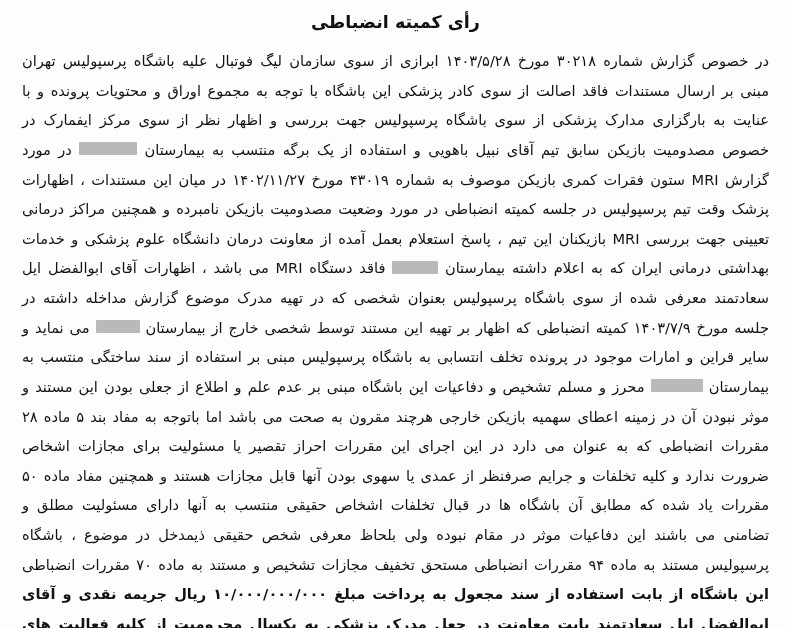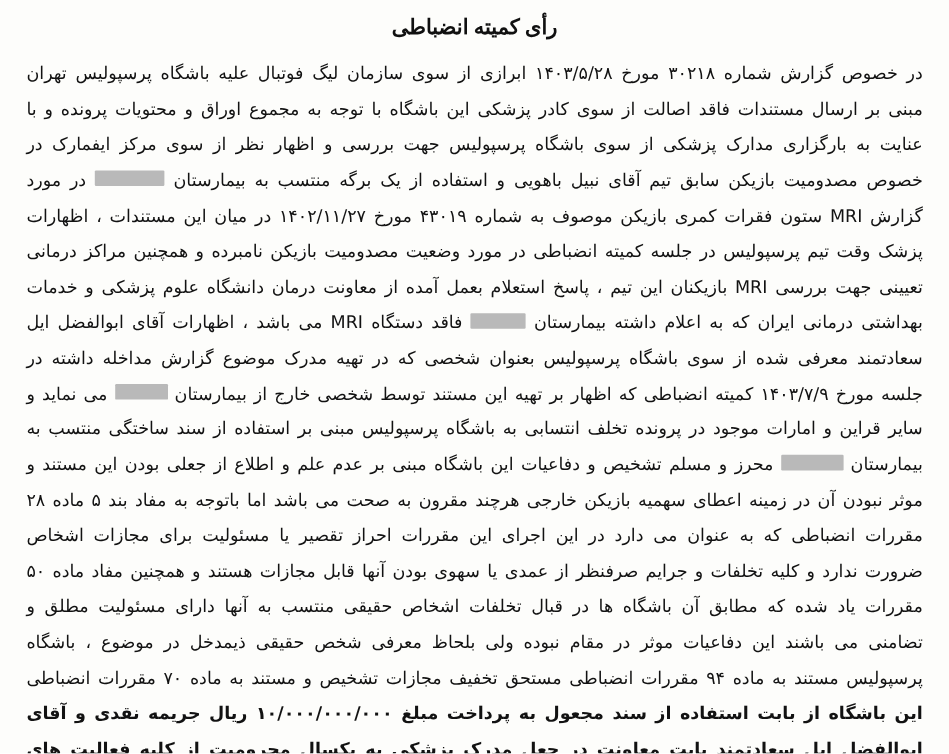--- a/index.html
+++ b/index.html
@@ -20,21 +20,20 @@
     padding: 10px 22px 10px 22px;
   }
   .doc-title {
     text-align: center;
     font-size: 17.5px;
     font-weight: bold;
     color: #101010;
     letter-spacing: 0px;
     margin: 2px 0 14px 0;
     direction: rtl;
-    font-family: Liberation Serif, serif;
   }
   .body-text {
     direction: rtl;
     text-align: justify;
     text-justify: inter-word;
     font-size: 14.6px;
     line-height: 2.03;
     color: #121212;
     word-spacing: 1px;
   }

